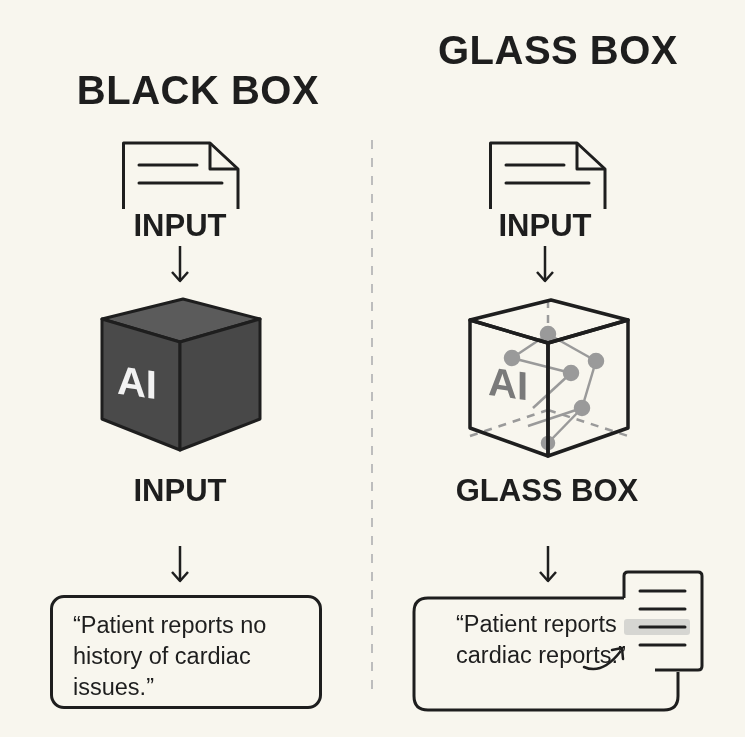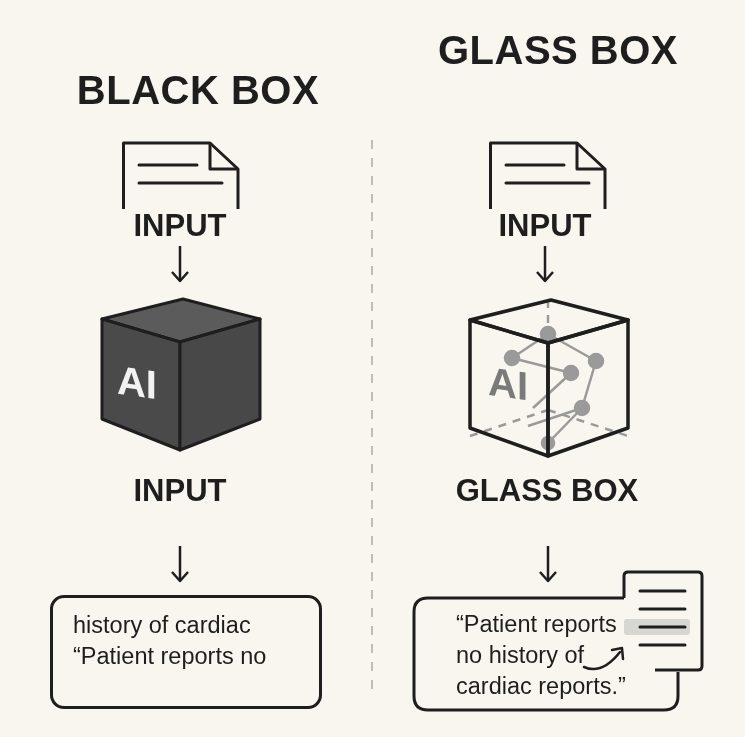--- a/index.html
+++ b/index.html
@@ -44,22 +44,23 @@
   <div class="abs label" style="left:110px;top:476px;width:140px;">
     <div>INPUT</div>
   </div>
 
   <svg style="left:170px;top:545px" width="20" height="40">
     <line x1="10" y1="1" x2="10" y2="36" stroke="#1e1e1e" stroke-width="2.5"></line>
     <polyline points="2,27 10,36 18,27" fill="none" stroke="#1e1e1e" stroke-width="2.5" stroke-linejoin="round"></polyline>
   </svg>
 
   <div class="abs" style="left:50px;top:595px;width:272px;height:114px;border:3px solid #1e1e1e;border-radius:14px;box-sizing:border-box;padding:12px 0 0 20px;">
+    <div class="quote">“Patient reports no</div>
     <div class="quote">history of cardiac</div>
-    <div class="quote">“Patient reports no</div>
+    <div class="quote">issues.”</div>
   </div>
 </div>
 
 <div>
   <div class="abs title" style="left:372px;">GLASS BOX</div>
 
   <svg style="left:489px;top:141px" width="120" height="70">
     <path d="M1.5 68 V2 H88 L116 28 V68" fill="none" stroke="#1e1e1e" stroke-width="3" stroke-linejoin="round"></path>
     <path d="M88 2 V28 H116" fill="none" stroke="#1e1e1e" stroke-width="3" stroke-linejoin="round"></path>
     <line x1="17" y1="24" x2="75" y2="24" stroke="#1e1e1e" stroke-width="3" stroke-linecap="round"></line>
@@ -117,16 +118,15 @@
     <line x1="228" y1="39" x2="273" y2="39" stroke="#1e1e1e" stroke-width="3" stroke-linecap="round"></line>
     <rect x="212" y="49" width="66" height="16" rx="3" fill="#d6d6d2"></rect>
     <line x1="228" y1="57" x2="273" y2="57" stroke="#1e1e1e" stroke-width="3" stroke-linecap="round"></line>
     <line x1="228" y1="75" x2="273" y2="75" stroke="#1e1e1e" stroke-width="3" stroke-linecap="round"></line>
 
     <path d="M172,97 Q190,105 208,82" fill="none" stroke="#1e1e1e" stroke-width="2.5" stroke-linecap="round"></path>
     <polyline points="200,80 210,78 211,89" fill="none" stroke="#1e1e1e" stroke-width="2.5" stroke-linejoin="round" stroke-linecap="round"></polyline>
   </svg>
   <div class="abs" style="left:446px;top:609px;margin-left:10px;">
     <div class="quote">“Patient reports</div>
-    <div class="quote">no history of</div>
     <div class="quote">cardiac reports.”</div>
   </div>
 </div>
 
 </body></html>

